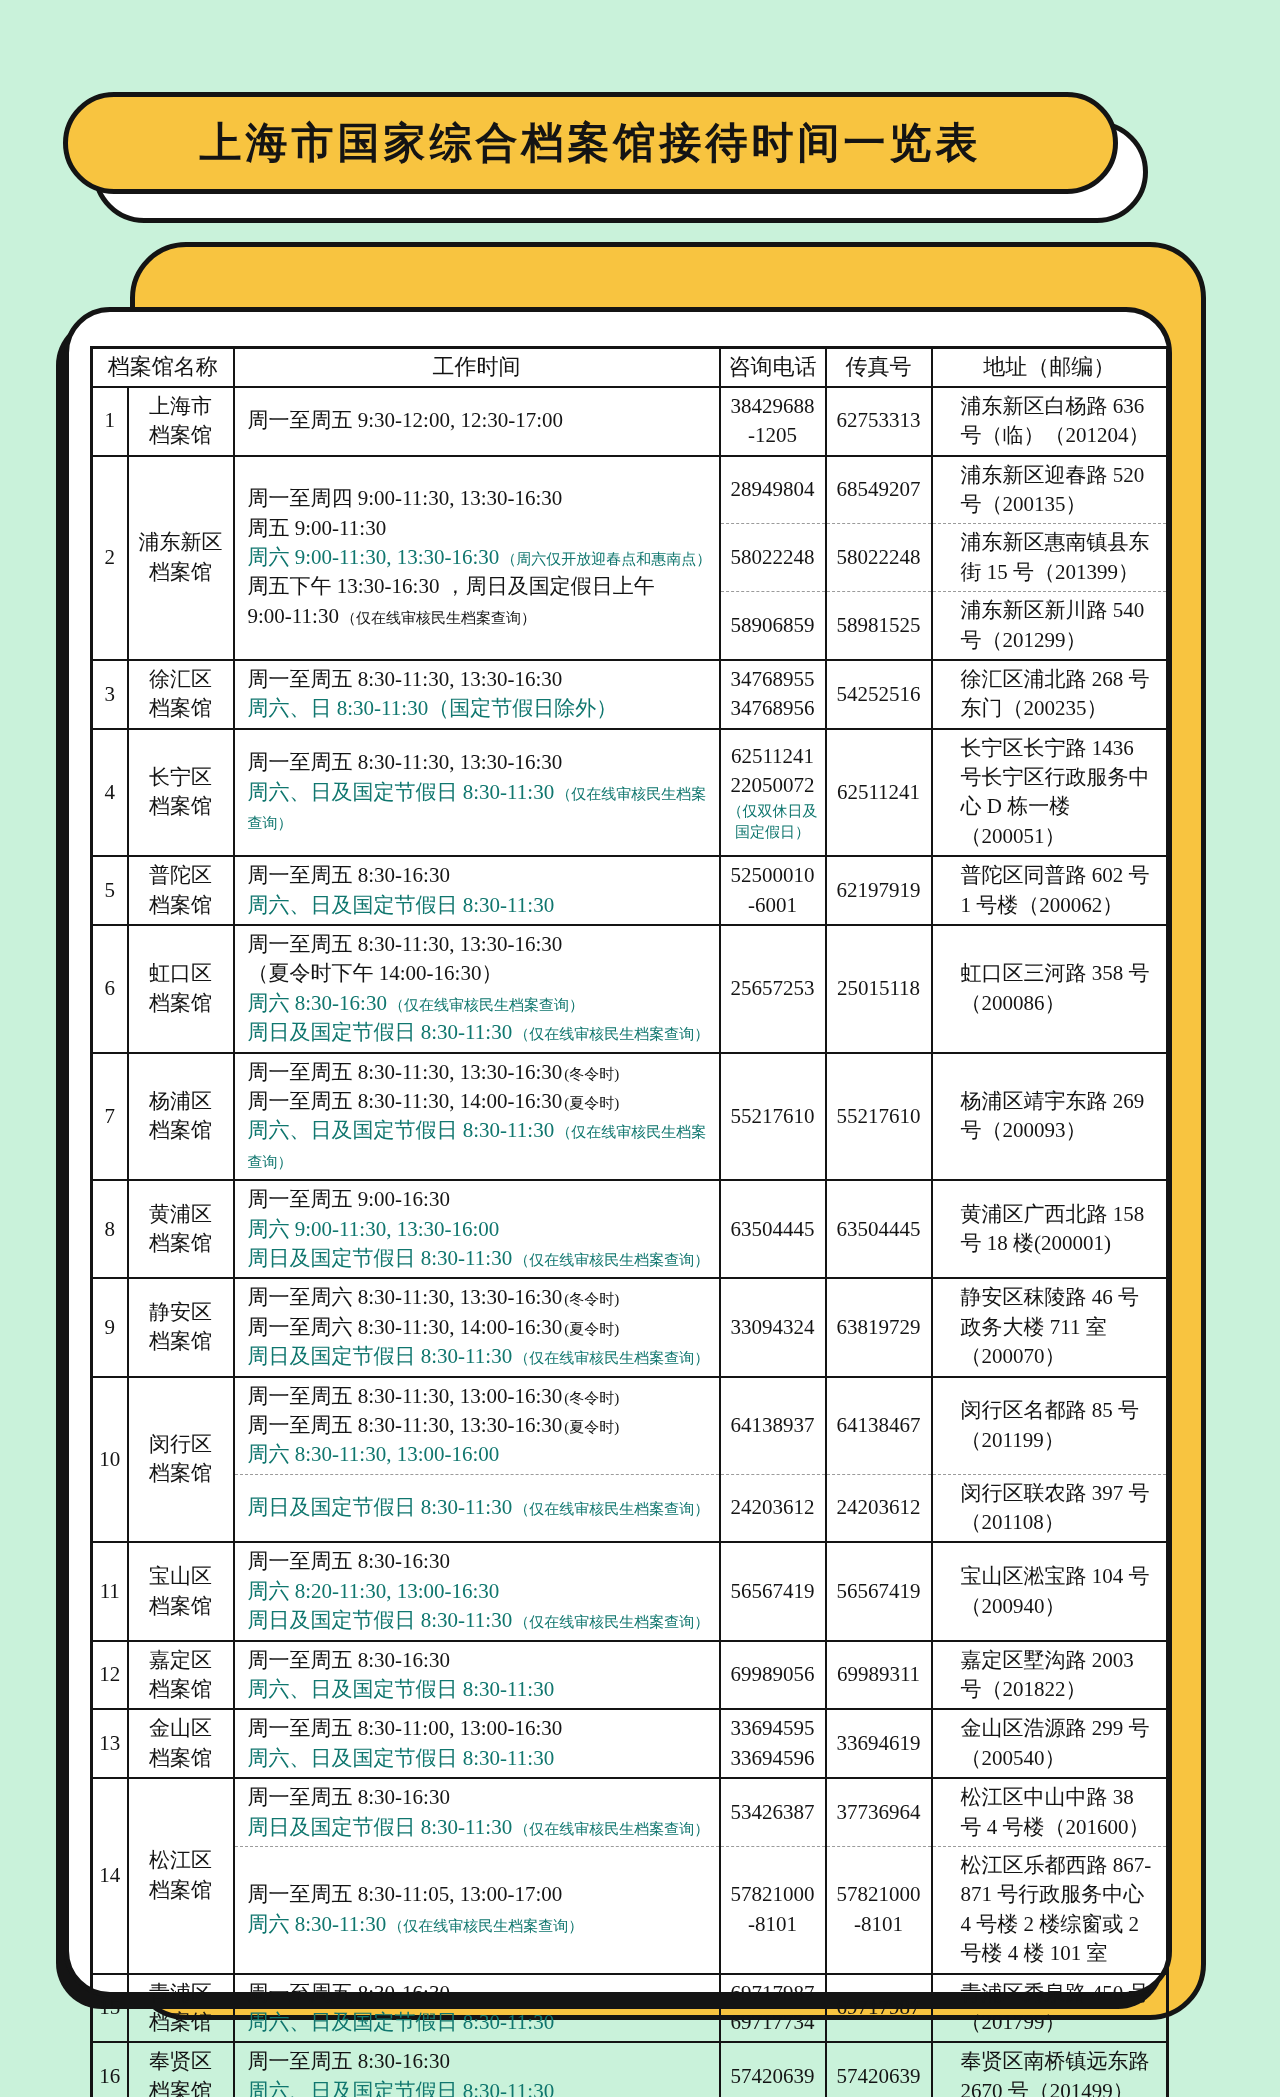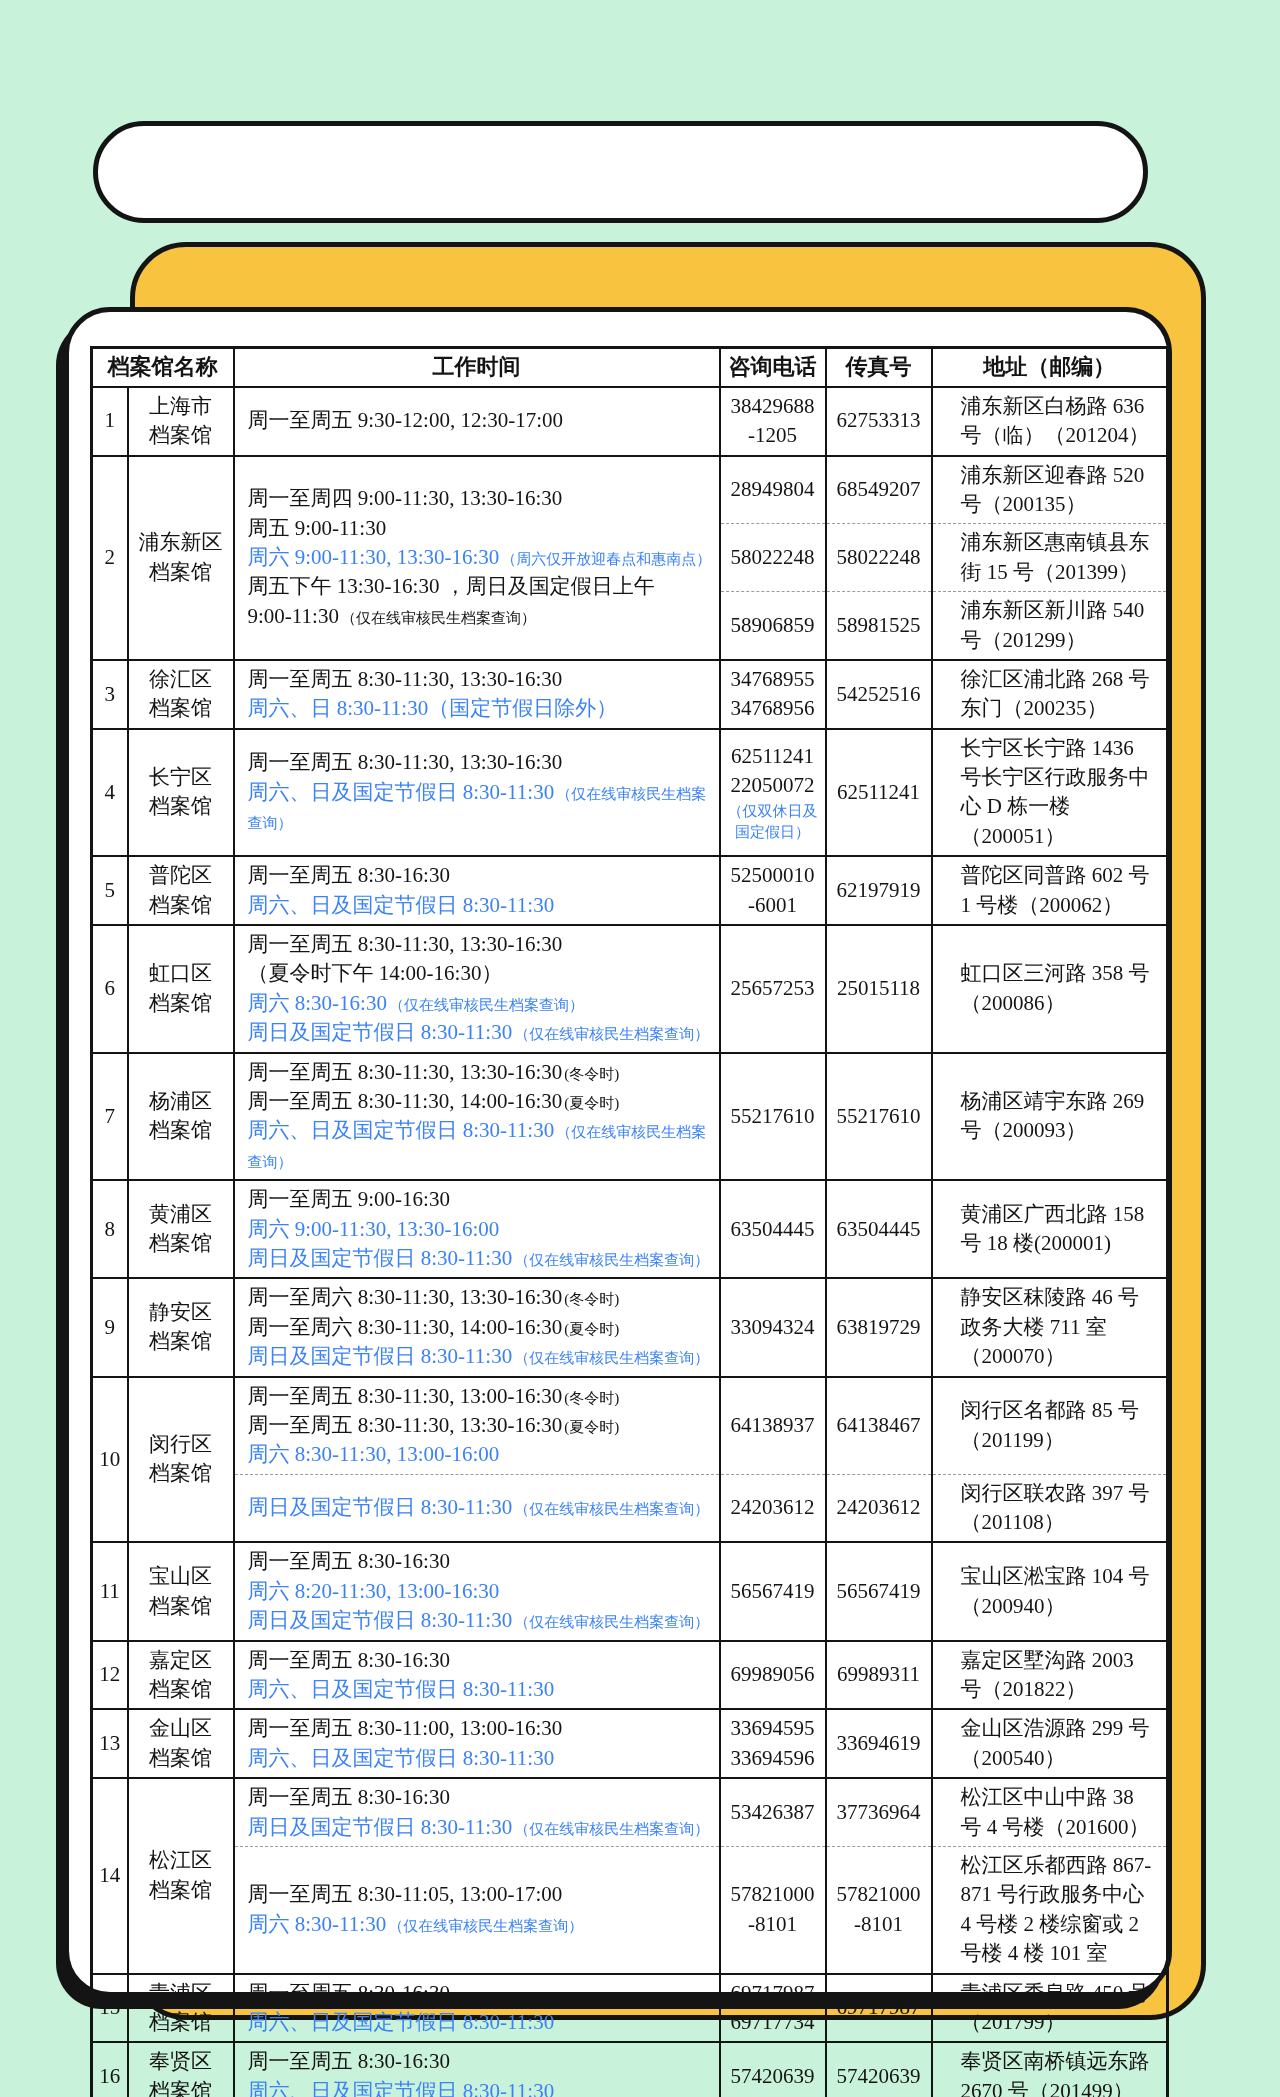--- a/index.html
+++ b/index.html
@@ -45,44 +45,45 @@
   }
   col.c-no{width:36px}
   col.c-name{width:106px}
   col.c-time{width:486px}
   col.c-phone{width:106px}
   col.c-fax{width:106px}
   col.c-addr{width:236px}
 
   th{
     border-bottom:2.5px solid #141414;border-left:2px solid #141414;
-    font-size:22px;font-weight:bold;padding:3px 2px;
+    font-size:22px;font-weight:normal;padding:3px 2px;
     white-space:nowrap;
   }
   th:first-child{border-left:none;}
   td{
     border-left:2px solid #141414;vertical-align:middle;
     padding:4px 8px;
   }
   tr.row-start td{border-top:2.5px solid #141414;}
   tr.sub td{border-top:1.6px dashed #9b9b9b;}
   td.c{text-align:center;padding:4px 2px;}
   td.l{text-align:left;padding-left:28px;}
   td.time{padding-left:13px;padding-right:6px;margin-top:40px;}
   .line{color:#141414;}
-  .line.m{color:#3b82f6;}
+  .line.m{color:#0f766e;}
   .line.sm{font-size:15px;text-align:center;}
   .note{font-size:15px;padding-left:2px;}
 </style>
 </head>
 <body>
 
 <div class="stage">
 
   <div class="title-shadow"></div>
+  <div class="title-pill">上海市国家综合档案馆接待时间一览表</div>
 
   <div class="yellow-card"></div>
 
   <div class="white-card">
     <table class="archives">
       <colgroup>
         <col class="c-no">
           <col class="c-name">
           <col class="c-time">
         <col class="c-phone">

